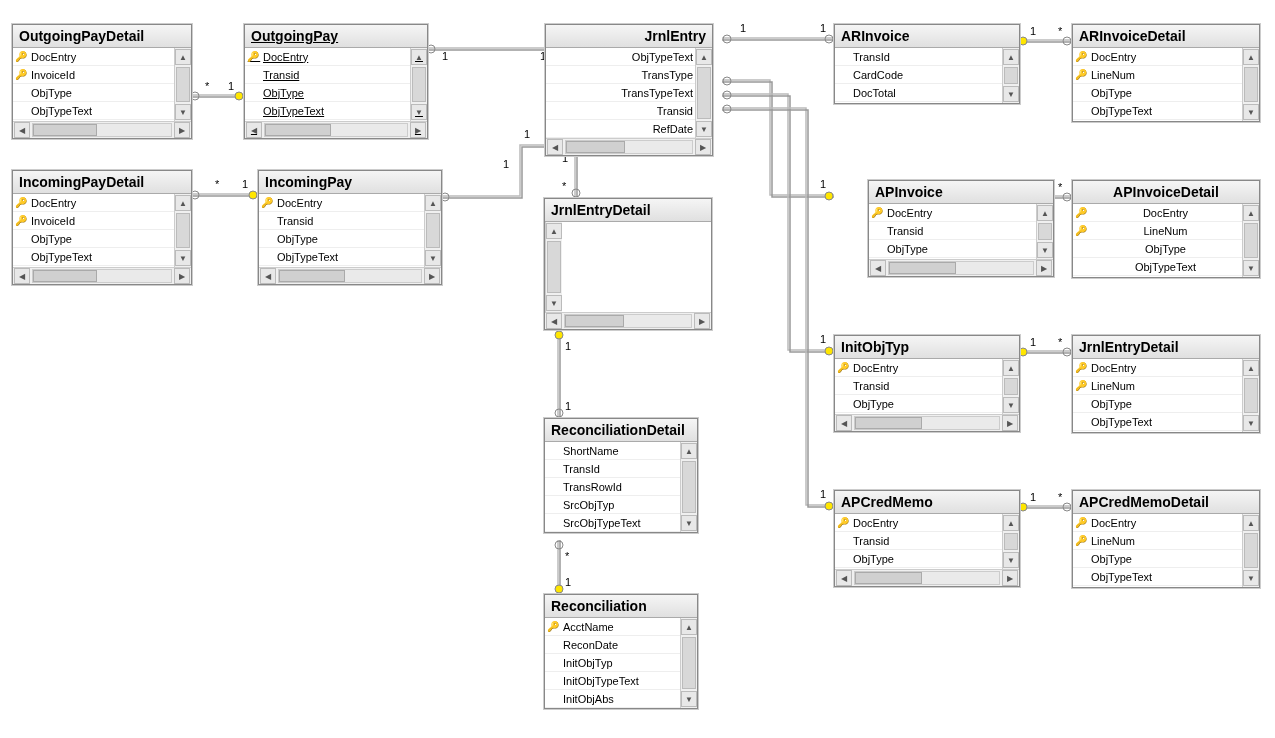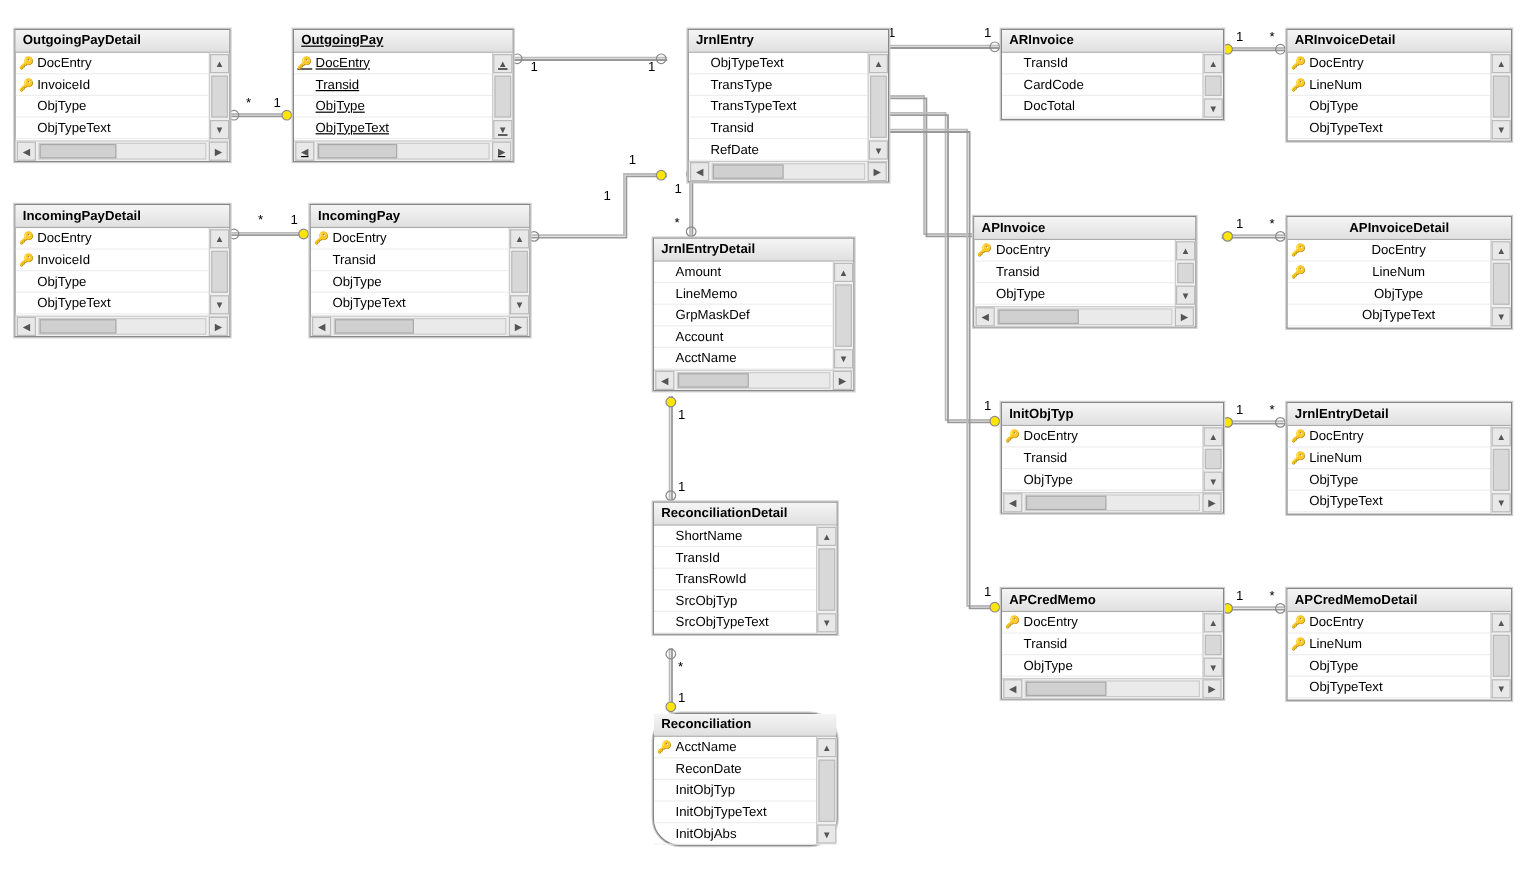--- a/index.html
+++ b/index.html
@@ -18,21 +18,21 @@
     position: absolute;
     border: 1px solid #888;
     background: #fff;
     box-shadow: 0 0 0 1px #ccc;
   }
   .entity-title {
     background: linear-gradient(to bottom, #f5f5f5, #e0e0e0);
     font-weight: bold;
     padding: 3px 6px;
     border-bottom: 1px solid #aaa;
-    font-size: 11px;
+    font-size: 14px;
   }
   .entity-body {
     display: flex;
     flex-direction: row;
     height: 73px;
     position: relative;
   }
   .entity-body.tall { height: 90px; }
   .entity-body.short { height: 55px; }
   .col-list {
@@ -399,21 +399,21 @@
     </div>
   <div class="hscroll">
       <div class="arrow">◀</div>
       <div class="track">
         <div class="thumb"></div>
       </div>
       <div class="arrow">▶</div>
     </div>
 </div>
 
-<div class="entity" style="left:573px; top:24px; width:166px;">
+<div class="entity" style="left:545px; top:24px; width:166px;text-align:right;">
   <div class="entity-title">JrnlEntry</div>
   <div class="entity-body tall">
       <div class="col-list">
         <div class="row">
           <span class="keyslot"></span>
           <span class="colname">ObjTypeText</span>
         </div>
         <div class="row">
           <span class="keyslot"></span>
           <span class="colname">TransType</span>
@@ -442,42 +442,20 @@
       <div class="track">
         <div class="thumb"></div>
       </div>
       <div class="arrow">▶</div>
     </div>
 </div>
 
 <div class="entity" style="left:544px; top:198px; width:166px;">
   <div class="entity-title">JrnlEntryDetail</div>
   <div class="entity-body tall">
-      <div class="col-list">
-        <div class="row">
-          <span class="keyslot"></span>
-          <span class="colname">Amount</span>
-        </div>
-        <div class="row">
-          <span class="keyslot"></span>
-          <span class="colname">LineMemo</span>
-        </div>
-        <div class="row">
-          <span class="keyslot"></span>
-          <span class="colname">GrpMaskDef</span>
-        </div>
-        <div class="row">
-          <span class="keyslot"></span>
-          <span class="colname">Account</span>
-        </div>
-        <div class="row">
-          <span class="keyslot"></span>
-          <span class="colname">AcctName</span>
-        </div>
-      </div>
       <div class="vscroll">
         <div class="arrow">▲</div>
         <div class="thumb"></div>
         <div class="arrow">▼</div>
       </div>
     </div>
   <div class="hscroll">
       <div class="arrow">◀</div>
       <div class="track">
         <div class="thumb"></div>
@@ -512,21 +490,21 @@
         </div>
       </div>
       <div class="vscroll">
         <div class="arrow">▲</div>
         <div class="thumb"></div>
         <div class="arrow">▼</div>
       </div>
     </div>
 </div>
 
-<div class="entity" style="left:544px; top:594px; width:152px;border-radius:23px;">
+<div class="entity" style="left:544px; top:594px; width:152px;">
   <div class="entity-title">Reconciliation</div>
   <div class="entity-body tall">
       <div class="col-list">
         <div class="row">
           <span class="keyslot">
             <span class="key-icon">🔑</span>
           </span>
           <span class="colname">AcctName</span>
         </div>
         <div class="row">
@@ -605,21 +583,21 @@
         </div>
       </div>
       <div class="vscroll">
         <div class="arrow">▲</div>
         <div class="thumb"></div>
         <div class="arrow">▼</div>
       </div>
     </div>
 </div>
 
-<div class="entity" style="left:811px; top:180px; width:184px;">
+<div class="entity" style="left:868px; top:180px; width:184px;">
   <div class="entity-title">APInvoice</div>
   <div class="entity-body short">
       <div class="col-list">
         <div class="row">
           <span class="keyslot">
             <span class="key-icon">🔑</span>
           </span>
           <span class="colname">DocEntry</span>
         </div>
         <div class="row">

